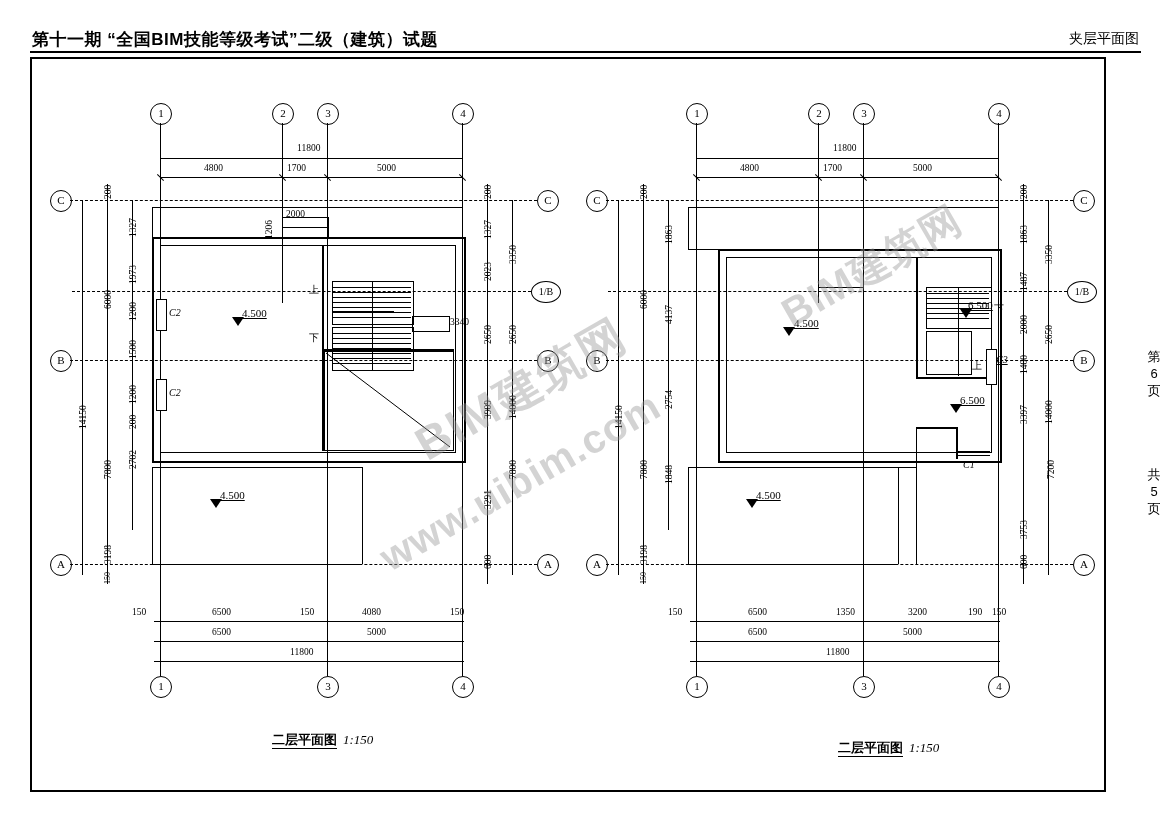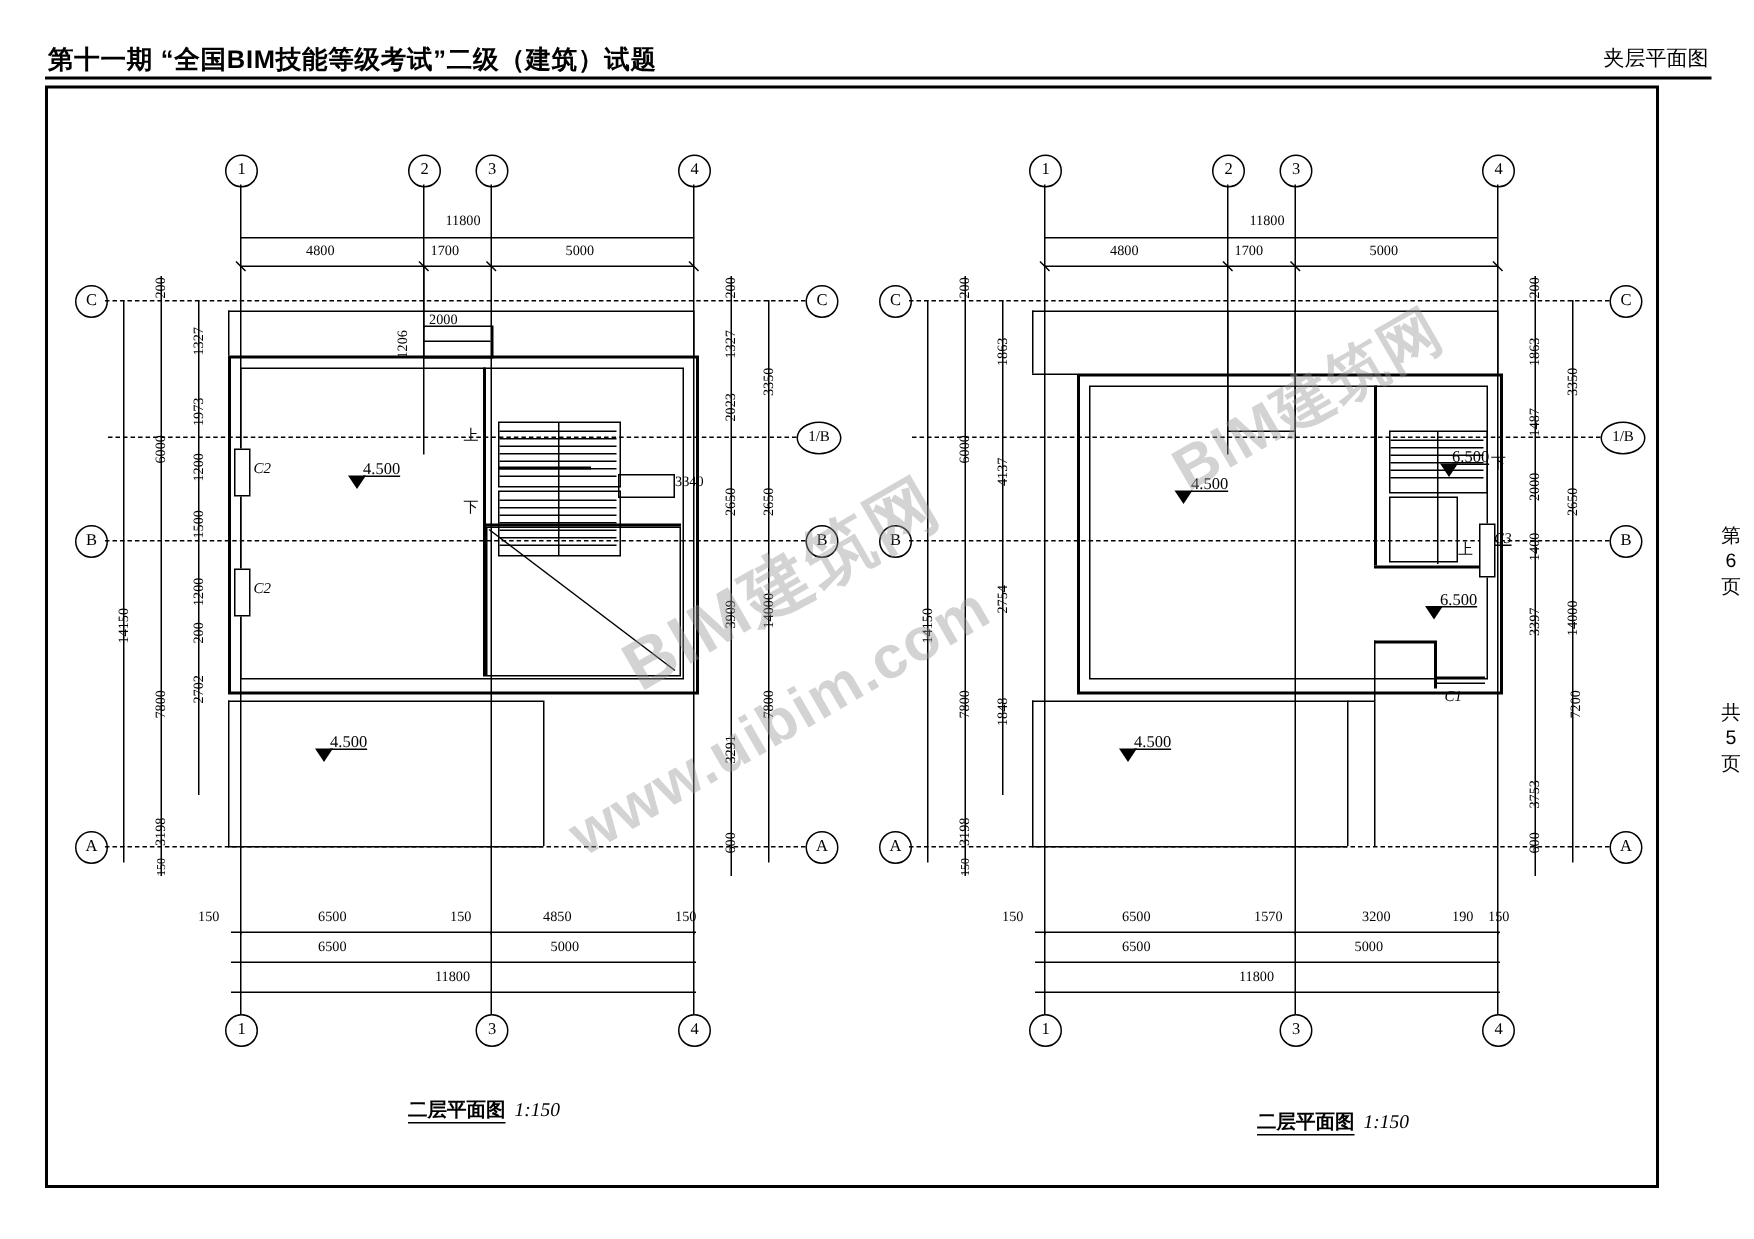--- a/index.html
+++ b/index.html
@@ -266,21 +266,21 @@
       <div class="ln v1" style="left:120px;top:408px;height:97px;"></div>
       <div class="ln v1" style="left:330px;top:408px;height:97px;"></div>
       <div class="ln h1" style="left:120px;top:505px;width:210px;"></div>
       <div class="tri-o" style="left:178px;top:440px;border:0;background:transparent;border-left:6px solid transparent;border-right:6px solid transparent;border-top:9px solid #000;width:0;height:0;clip-path:none;"></div>
       <div class="lvl" style="left:188px;top:430px;">4.500</div>
 
       <div class="ln h1" style="left:122px;top:562px;width:310px;"></div>
       <div class="dim" style="left:100px;top:548px;">150</div>
       <div class="dim" style="left:180px;top:548px;">6500</div>
       <div class="dim" style="left:268px;top:548px;">150</div>
-      <div class="dim" style="left:330px;top:548px;">4850</div>
+      <div class="dim" style="left:330px;top:548px;">4080</div>
       <div class="dim" style="left:418px;top:548px;">150</div>
 
       <div class="ln h1" style="left:122px;top:582px;width:310px;"></div>
       <div class="dim" style="left:180px;top:568px;">6500</div>
       <div class="dim" style="left:335px;top:568px;">5000</div>
 
       <div class="ln h1" style="left:122px;top:602px;width:310px;"></div>
       <div class="dim" style="left:258px;top:588px;">11800</div>
 
       <div class="ln v1" style="left:128px;top:562px;height:55px;"></div>
@@ -416,21 +416,21 @@
       <div class="ln v1" style="left:330px;top:408px;height:97px;"></div>
       <div class="ln h1" style="left:120px;top:505px;width:210px;"></div>
       <div class="ln v1" style="left:348px;top:368px;height:137px;"></div>
       <div class="ln h1" style="left:330px;top:408px;width:18px;"></div>
       <div class="tri-o" style="left:178px;top:440px;border:0;background:transparent;border-left:6px solid transparent;border-right:6px solid transparent;border-top:9px solid #000;width:0;height:0;clip-path:none;"></div>
       <div class="lvl" style="left:188px;top:430px;">4.500</div>
 
       <div class="ln h1" style="left:122px;top:562px;width:310px;"></div>
       <div class="dim" style="left:100px;top:548px;">150</div>
       <div class="dim" style="left:180px;top:548px;">6500</div>
-      <div class="dim" style="left:268px;top:548px;">1570</div>
+      <div class="dim" style="left:268px;top:548px;">1350</div>
       <div class="dim" style="left:340px;top:548px;">3200</div>
       <div class="dim" style="left:400px;top:548px;">190</div>
       <div class="dim" style="left:424px;top:548px;">150</div>
 
       <div class="ln h1" style="left:122px;top:582px;width:310px;"></div>
       <div class="dim" style="left:180px;top:568px;">6500</div>
       <div class="dim" style="left:335px;top:568px;">5000</div>
 
       <div class="ln h1" style="left:122px;top:602px;width:310px;"></div>
       <div class="dim" style="left:258px;top:588px;">11800</div>

